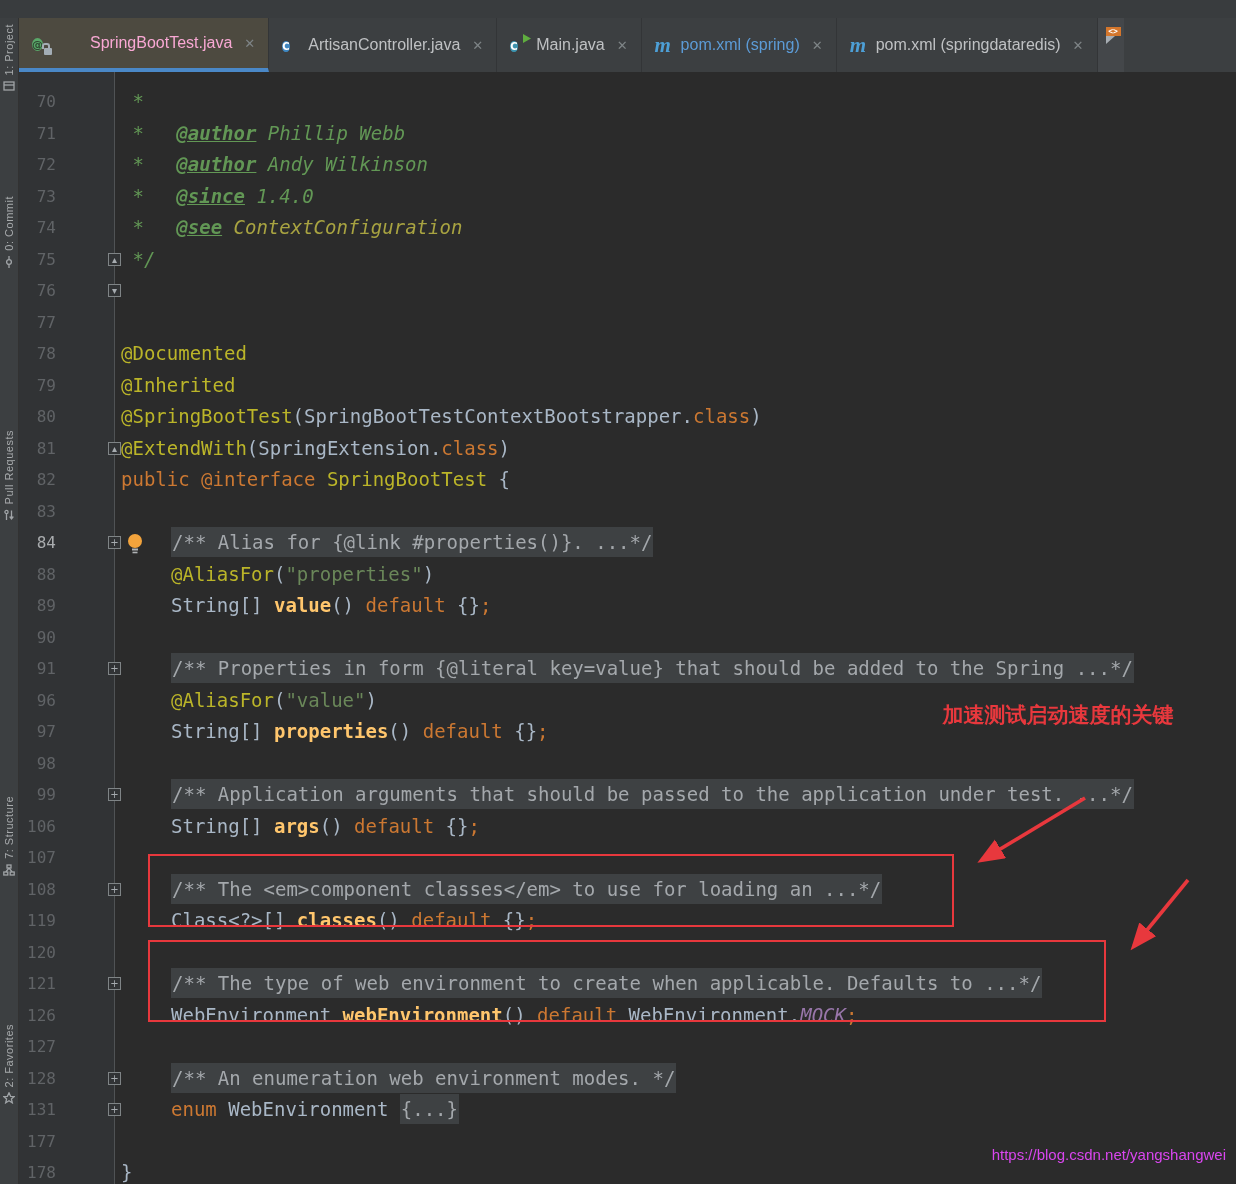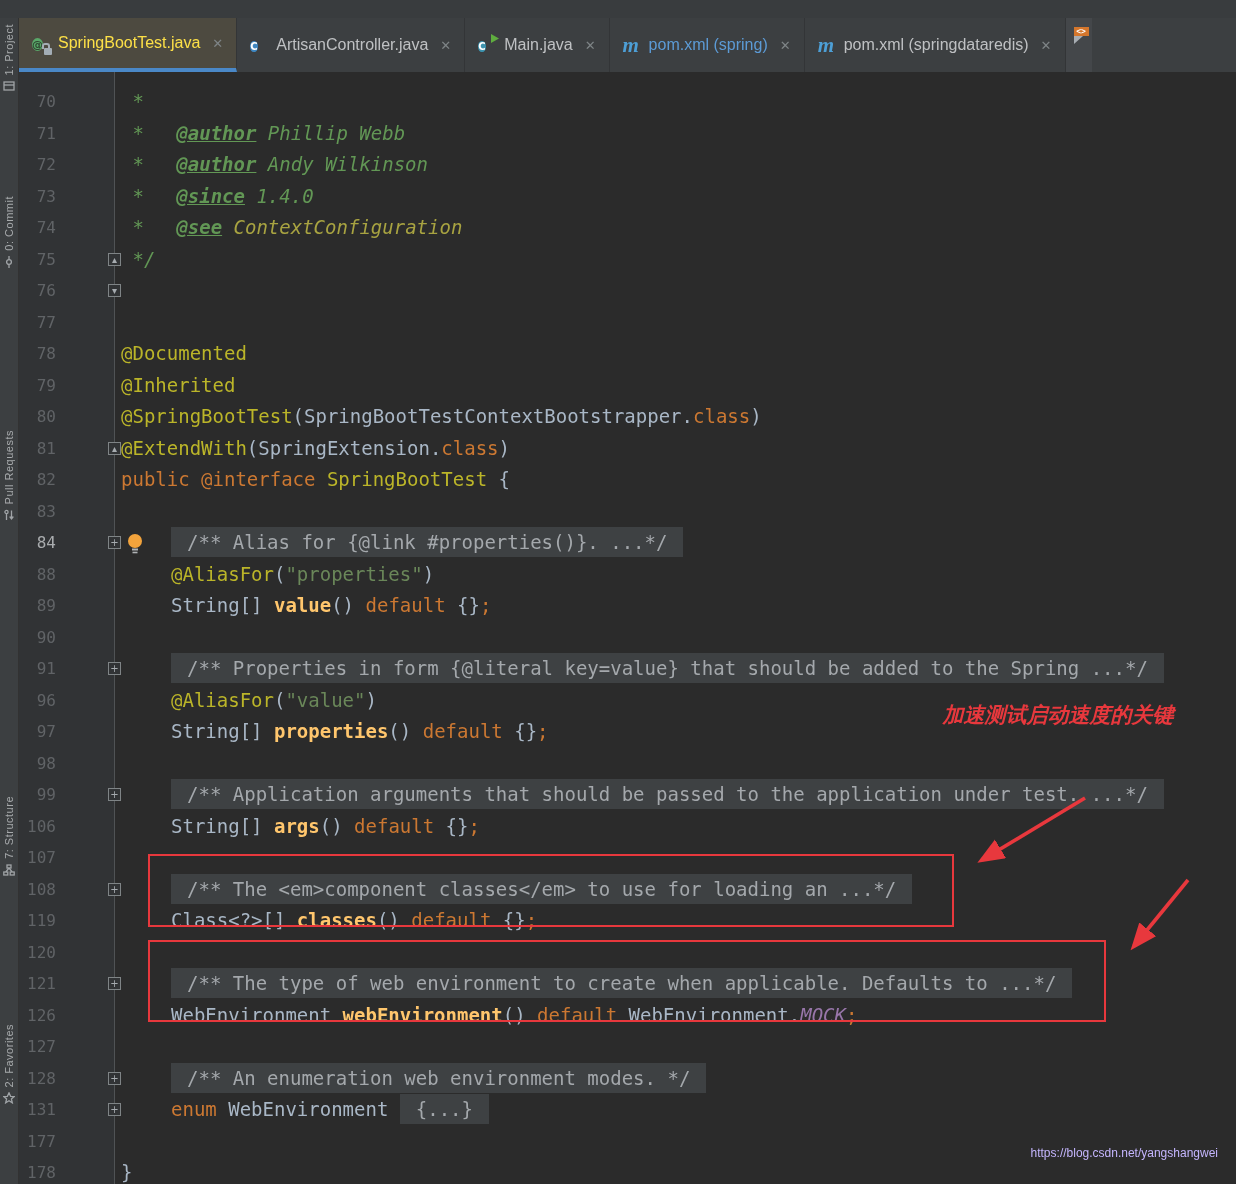--- a/index.html
+++ b/index.html
@@ -13,21 +13,21 @@
   #leftbar{position:absolute;left:0;top:18px;width:18px;height:1166px;background:#3C3F41;border-right:1px solid #323232;}
   .stripe-item{position:absolute;left:0;width:18px;display:flex;flex-direction:column;align-items:center;gap:5px;cursor:default;}
   .stripe-label{writing-mode:vertical-rl;transform:rotate(180deg);font-size:11px;color:#A7AAAC;letter-spacing:.5px;white-space:nowrap;}
   .stripe-ic{width:12px;height:12px;}
 
   
   #tabbar{position:absolute;left:19px;top:18px;width:1217px;height:54px;background:#3C3F41;display:flex;align-items:stretch;}
   .tab{display:flex;align-items:center;gap:8px;padding:0 13px;border-right:1px solid #333537;box-sizing:border-box;cursor:pointer;}
   .tab.active{background:#4D4A40;border-bottom:4px solid #4A88C7;}
   .tab-label{font-size:16px;color:#BFC1C3;white-space:nowrap;}
-  .tab.active .tab-label{color:#fde047;}
+  .tab.active .tab-label{color:#f9a8d4;margin-left:32px;}
   .tab-close{color:#7E8486;font-size:13px;margin-left:4px;font-family:"DejaVu Sans",sans-serif;}
   .tab.partial{width:26px;min-width:26px;padding:0 0 0 8px;overflow:hidden;background:#44474A;border-right:none;}
 
   
   .ic-wrap{position:relative;width:18px;height:18px;flex:none;}
   .circ{width:16px;height:16px;border-radius:50%;text-align:center;font-family:"DejaVu Sans",sans-serif;
         font-size:10px;font-weight:bold;line-height:16px;color:#fff;}
   .ann-circ{background:#59A869;color:#2E4631;font-size:11px;}
   .cls-circ{background:#3E86C0;}
   .run-circ{background:#3D93AE;}
@@ -60,30 +60,30 @@
   .s-doc{color:#629755;font-style:italic;}
   .s-doctag{color:#629755;font-style:italic;font-weight:bold;text-decoration:underline;margin-left:21px;}
   .s-docref{color:#A8A341;font-style:italic;}
   .s-ann{color:#BBB529;}
   .s-id{color:#A9B7C6;}
   .s-kw{color:#CC7832;}
   .s-mth{color:#FFC66D;font-weight:bold;}
   .s-str{color:#6A8759;}
   .s-const{color:#9876AA;font-style:italic;}
   .s-pl{color:#A9B7C6;}
-  .s-fold{color:#A4A8AC;background:#3E4143;padding:4px 16px;}
+  .s-fold{color:#A4A8AC;background:#3E4143;padding:4px 1px;}
 
   
   #overlay{position:absolute;left:0;top:0;width:1236px;height:1184px;pointer-events:none;z-index:5;}
   .red-rect{position:absolute;border:2px solid #E8383D;box-sizing:border-box;}
   #rect1{left:148px;top:854px;width:806px;height:73px;}
   #rect2{left:148px;top:940px;width:958px;height:82px;}
   #note{position:absolute;left:938px;top:701px;width:240px;text-align:center;color:#E8383D;
-        font-weight:bold;font-size:21px;font-family:"Liberation Sans",sans-serif;font-style:italic;}
-  #watermark{position:absolute;right:18px;top:1146px;color:#c4b5fd;font-size:12px;}
+        font-weight:bold;font-size:21px;font-family:"Liberation Sans",sans-serif;}
+  #watermark{position:absolute;right:10px;top:1146px;color:#d946ef;font-size:15px;}
   #arrows{position:absolute;left:0;top:0;}
 </style>
 </head>
 <body>
 
 <div id="ide">
   <div id="topstrip"></div>
   <div id="leftbar">
       <div class="stripe-item" style="top: 6px;">
         <span class="stripe-label">1: Project</span>

